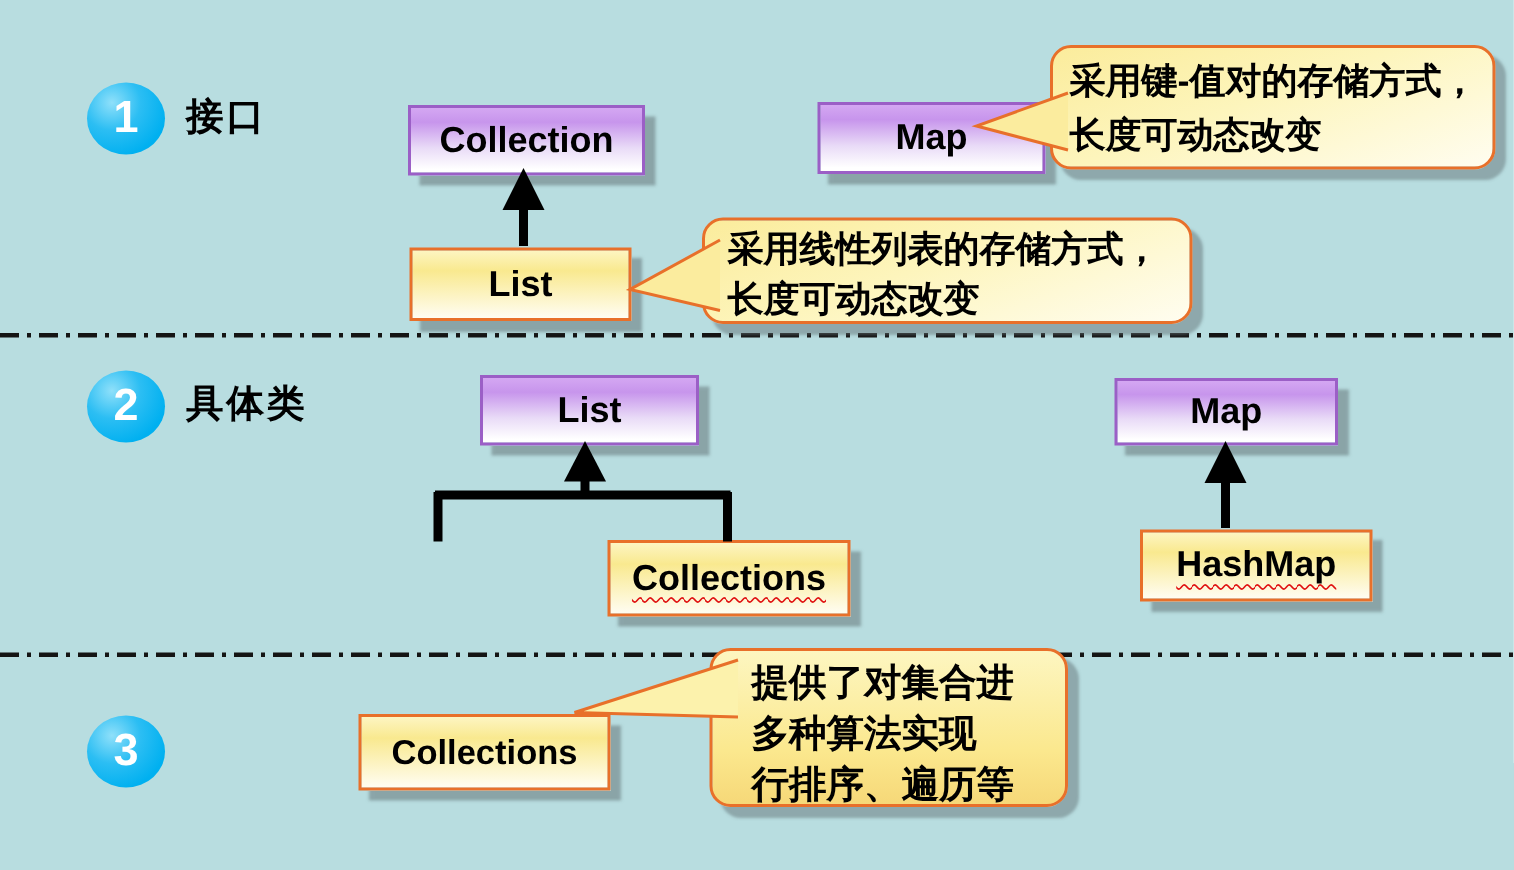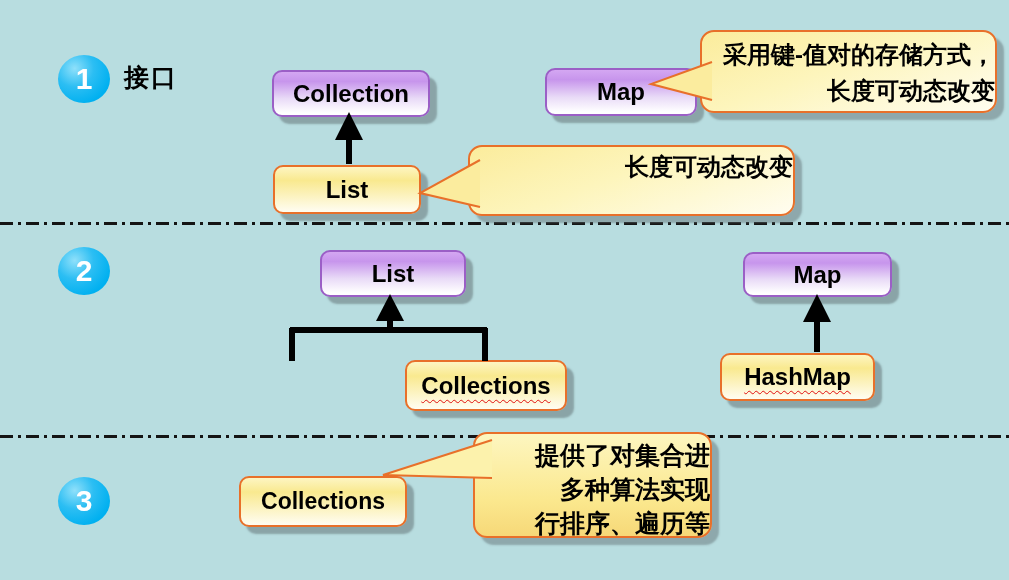--- a/index.html
+++ b/index.html
@@ -21,21 +21,21 @@
     background:radial-gradient(ellipse at 32% 28%, #8fe0fa 0%, #2cbef3 38%, #00b0f0 75%);
     display:flex;align-items:center;justify-content:center;
     color:#fff;font-weight:bold;font-size:30px;
   }
   .section-title{
     position:absolute;z-index:2;color:#000;font-weight:bold;font-size:25px;
     letter-spacing:2px;
   }
   
   .node{
-    position:absolute;z-index:2;border-radius:10px;
+    position:absolute;z-index:2;border-radius:0;
     display:flex;align-items:center;justify-content:center;
     font-weight:bold;font-size:24px;color:#000;
     box-shadow:7px 7px 2px rgba(100,116,120,.55);
   }
   .node.purple{
     background:linear-gradient(180deg,#d4a7f2 0%,#c795ec 22%,#e9dbf7 62%,#ffffff 95%);
     border:2px solid #9b5fc6;
   }
   .node.yellow{
     background:linear-gradient(180deg,#fdf5c2 0%,#f9e98f 30%,#fffdf2 100%);
@@ -45,21 +45,20 @@
     text-decoration:underline wavy #e01010;
     text-decoration-thickness:1px;
     text-underline-offset:5px;
   }
   
   .callout{
     position:absolute;z-index:3;border-radius:14px;
     border:2px solid #e8702a;color:#000;font-weight:bold;
     background:linear-gradient(160deg,#fbec9c 0%,#fdf5bc 45%,#fffdf0 100%);
     box-shadow:7px 7px 2px rgba(100,116,120,.5);
-    text-align:right;
   }
   .callout .line{white-space:nowrap;}
   .callout.map-callout{left:700px;top:30px;width:297px;height:83px;
     font-size:24px;line-height:36px;padding:5px 0 0 11px;box-sizing:border-box;}
   .callout.list-callout{left:468px;top:145px;width:327px;height:71px;
     font-size:24px;line-height:33px;padding:3px 0 0 15px;box-sizing:border-box;}
   .callout.collections-callout{left:473px;top:432px;width:239px;height:106px;
     font-size:25px;line-height:34px;padding:4px 0 0 26px;box-sizing:border-box;
     background:linear-gradient(180deg,#fdf6c0 0%,#fbe88e 65%,#f6d878 100%);}
   
@@ -74,20 +73,21 @@
   <div class="divider" style="top:435px"></div>
 
   <div class="badge" style="left:58px;top:55px">
     <span>1</span>
   </div>
   <div class="section-title" style="left:124px;top:61px">接口</div>
 
   <div class="badge" style="left:58px;top:247px">
     <span>2</span>
   </div>
+  <div class="section-title" style="left:124px;top:252px">具体类</div>
 
   <div class="badge" style="left:58px;top:477px">
     <span>3</span>
   </div>
 
   <div class="node purple" style="left:272px;top:70px;width:154px;height:43px">
     <span>Collection</span>
   </div>
   <div class="node yellow" style="left:273px;top:165px;width:144px;height:45px">
     <span>List</span>
@@ -98,33 +98,34 @@
 
   <div class="node purple" style="left:320px;top:250px;width:142px;height:43px">
     <span>List</span>
   </div>
   <div class="node yellow" style="left:405px;top:360px;width:158px;height:47px">
     <span class="misspelled">Collections</span>
   </div>
   <div class="node purple" style="left:743px;top:252px;width:145px;height:41px">
     <span>Map</span>
   </div>
-  <div class="node yellow" style="left:720px;top:353px;width:151px;height:44px">
+  <div class="node yellow" style="left:760px;top:353px;width:151px;height:44px">
     <span class="misspelled">HashMap</span>
   </div>
 
   <div class="node yellow" style="left:239px;top:476px;width:164px;height:47px;font-size:23px">
     <span>Collections</span>
   </div>
 
   <div class="callout map-callout">
     <div class="line">采用键-值对的存储方式，</div>
     <div class="line">长度可动态改变</div>
   </div>
   <div class="callout list-callout">
+    <div class="line">采用线性列表的存储方式，</div>
     <div class="line">长度可动态改变</div>
   </div>
   <div class="callout collections-callout">
     <div class="line">提供了对集合进</div>
     <div class="line">多种算法实现</div>
     <div class="line">行排序、遍历等</div>
   </div>
 
   <svg class="overlay" width="1009" height="580" viewBox="0 0 1009 580">
 

